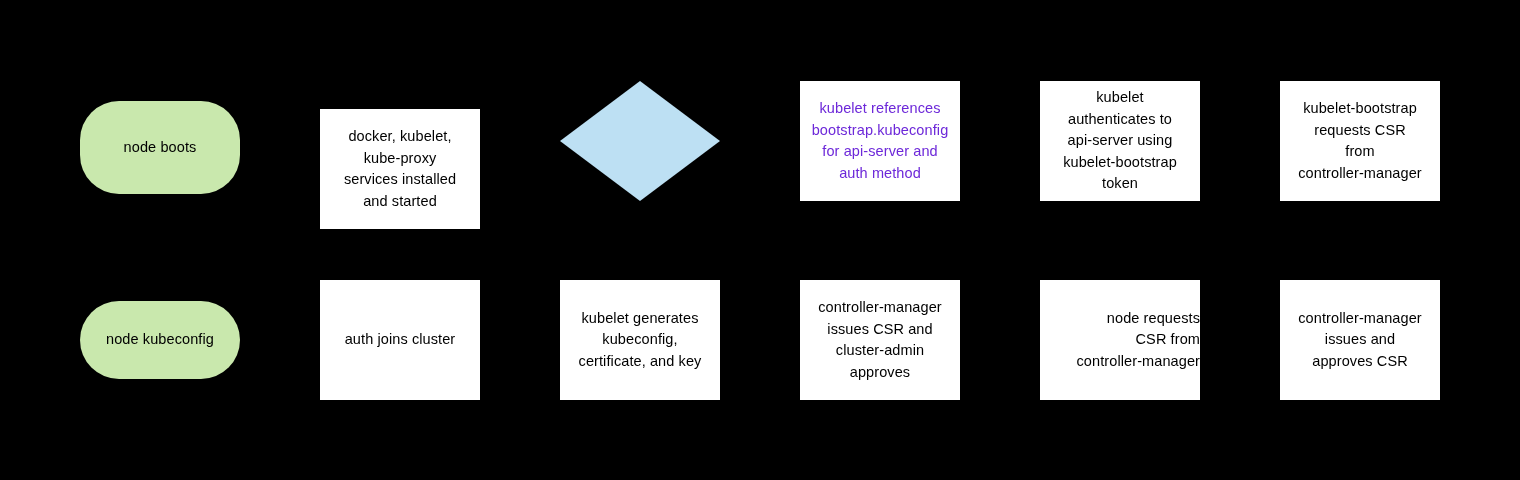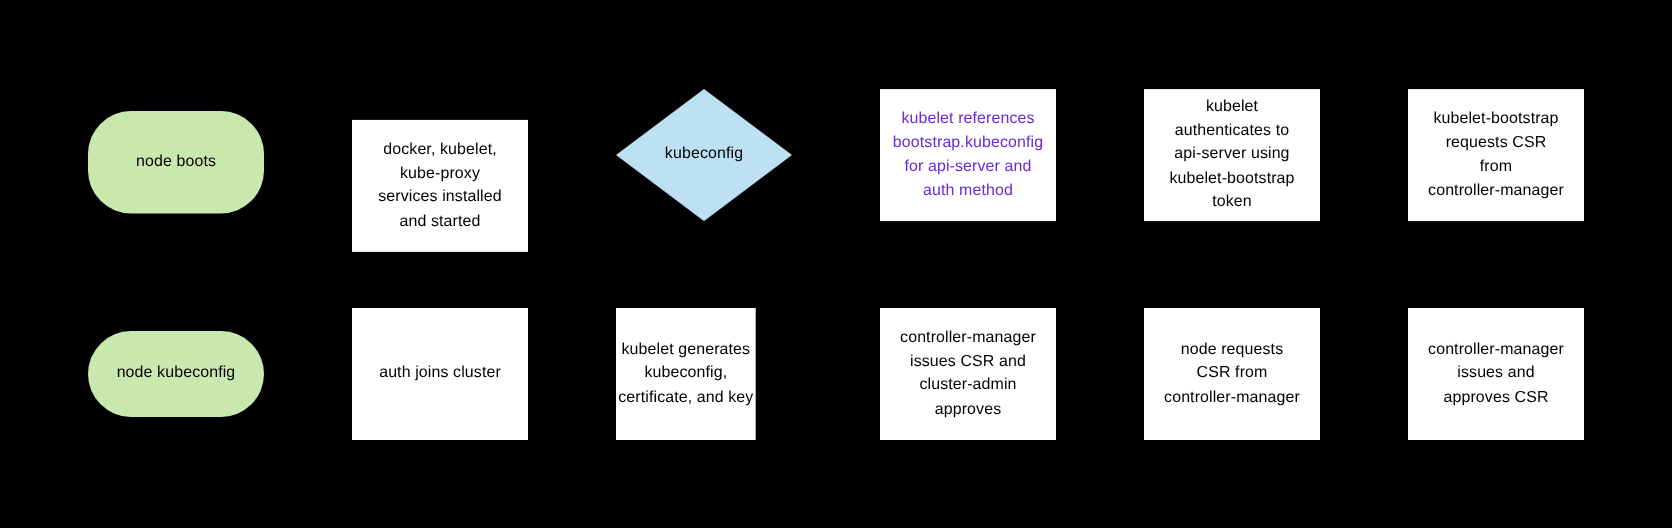--- a/index.html
+++ b/index.html
@@ -68,21 +68,20 @@
       <div class="label" style="color: rgb(0, 0, 0);">node boots</div>
     </div>
     <div class="node process" style="left: 320px; top: 81px; width: 160px; height: 120px; background: rgb(255, 255, 255); margin-top: 28px;">
       <div class="label" style="color: rgb(0, 0, 0);">docker, kubelet,
 kube-proxy
 services installed
 and started</div>
     </div>
     <div class="node decision" style="left: 560px; top: 81px; width: 160px; height: 120px;">
       <div class="diamond-shape" style="background: rgb(189, 224, 243);"></div>
-      <div class="label" style="color: rgb(0, 0, 0);">kubeconfig</div>
     </div>
     <div class="node process" style="left: 800px; top: 81px; width: 160px; height: 120px; background: rgb(255, 255, 255);">
       <div class="label" style="color: #6d28d9;">kubelet references
 bootstrap.kubeconfig
 for api-server and
 auth method</div>
     </div>
     <div class="node process" style="left: 1040px; top: 81px; width: 160px; height: 120px; background: rgb(255, 255, 255);">
       <div class="label" style="color: rgb(0, 0, 0);">kubelet
 authenticates to
@@ -95,33 +94,33 @@
 requests CSR
 from
 controller-manager</div>
     </div>
     <div class="node terminator" style="left: 80px; top: 301px; width: 160px; height: 78px; background: rgb(201, 232, 173);">
       <div class="label" style="color: rgb(0, 0, 0);">node kubeconfig</div>
     </div>
     <div class="node process" style="left: 320px; top: 280px; width: 160px; height: 120px; background: rgb(255, 255, 255);">
       <div class="label" style="color: rgb(0, 0, 0);">auth joins cluster</div>
     </div>
-    <div class="node process" style="left: 560px; top: 280px; width: 127px; height: 120px; background: rgb(255, 255, 255);">
+    <div class="node process" style="left: 560px; top: 280px; width: 160px; height: 120px; background: rgb(255, 255, 255);">
       <div class="label" style="color: rgb(0, 0, 0);">kubelet generates
 kubeconfig,
 certificate, and key</div>
     </div>
     <div class="node process" style="left: 800px; top: 280px; width: 160px; height: 120px; background: rgb(255, 255, 255);">
       <div class="label" style="color: rgb(0, 0, 0);">controller-manager
 issues CSR and
 cluster-admin
 approves</div>
     </div>
     <div class="node process" style="left: 1040px; top: 280px; width: 160px; height: 120px; background: rgb(255, 255, 255);">
-      <div class="label" style="color: rgb(0, 0, 0);">node requests
+      <div class="label" style="color: rgb(0, 0, 0); text-align: right;">node requests
 CSR from
 controller-manager</div>
     </div>
     <div class="node process" style="left: 1280px; top: 280px; width: 160px; height: 120px; background: rgb(255, 255, 255);">
       <div class="label" style="color: rgb(0, 0, 0);">controller-manager
 issues and
 approves CSR</div>
     </div>
   </div>
 

